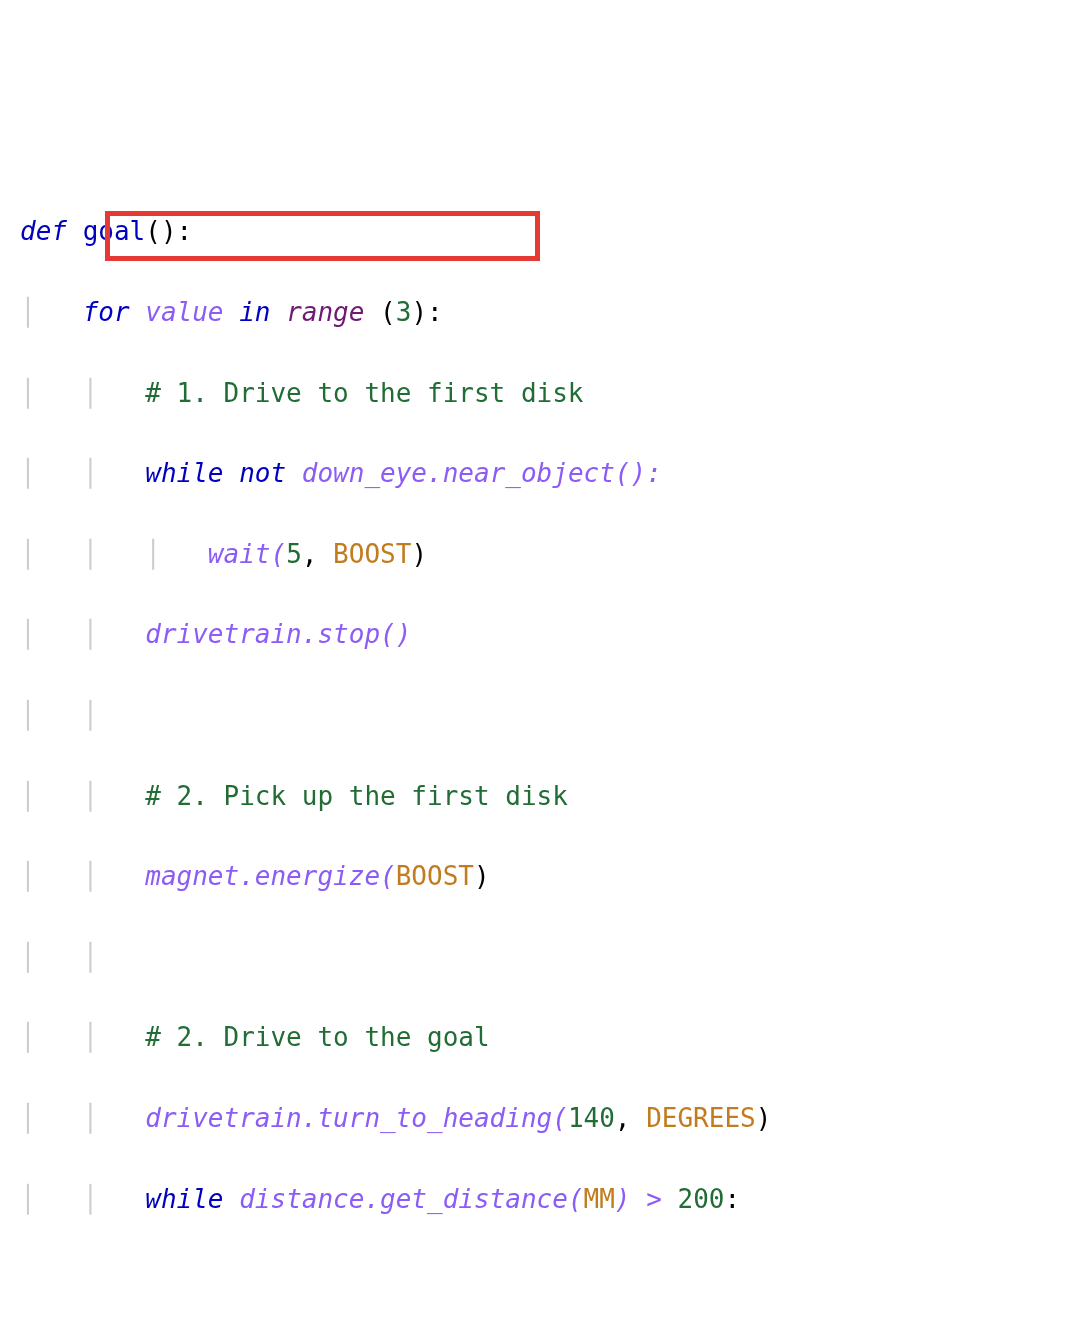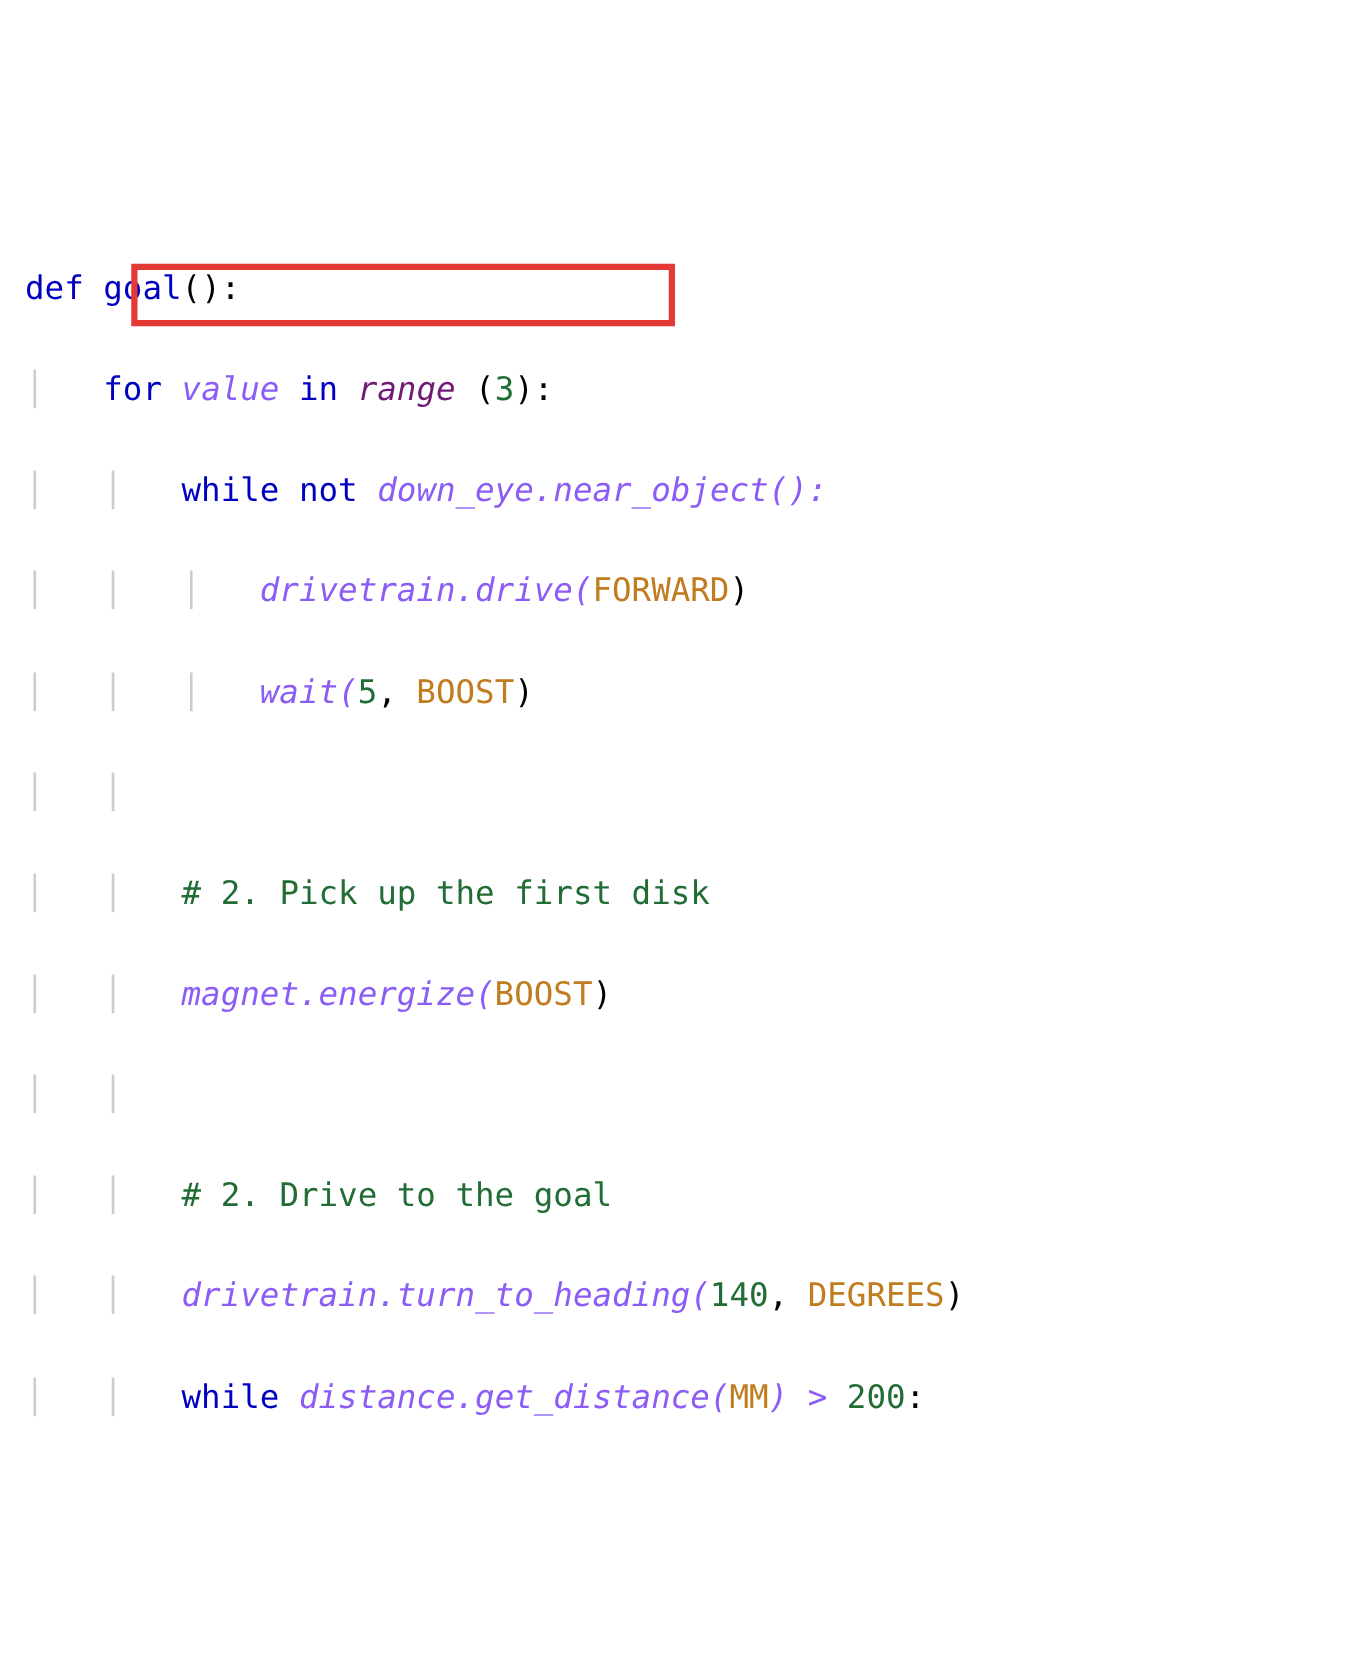--- a/index.html
+++ b/index.html
@@ -11,21 +11,21 @@
     line-height: 1.55;
     color: #000;
     white-space: pre;
   }
   .code-container {
     position: relative;
     width: 1048px;
     height: 1306px;
   }
   .line { position: relative; }
-  .kw { color: #0000c0; }       
+  .kw { color: #0000c0; font-style: italic; }       
   .fn { color: #0000c0; }       
   .ident { color: #8b5cf6; font-style: italic; }
   .comment { color: #216d35; }
   .num { color: #216d35; }
   .const { color: #c07c1f; }
   .builtin { color: #701a75; font-style: italic; }  
   .punct { color: #000; }
   .guide {
     color: #cccccc;
   }
@@ -44,23 +44,24 @@
   }
 </style>
 </head>
 <body>
 
 
 
 <div class="code-container">
 <div class="line"><span class="kw">def</span> <span class="fn">goal</span><span class="punct">():</span></div>
 <div class="line"><span class="guide">│   </span><span class="kw">for</span> <span class="ident">value</span> <span class="kw">in</span> <span class="builtin">range</span><span class="punct"> (</span><span class="num">3</span><span class="punct">):</span></div>
+<div class="line"><span class="guide">│   │   </span><span class="comment"># 1. Drive to the first disk</span></div>
 <div class="line"><span class="guide">│   │   </span><span class="kw">while</span> <span class="kw">not</span><span class="ident"> down_eye.near_object():</span></div>
-<div class="line"><span class="guide">│   │   │   </span><span class="ident">drivetrain.drive(</span><span class="const">FORWARD</span><span class="punct">)</span></div>
 <div class="line"><span class="guide">│   │   │   </span><span class="ident">wait(</span><span class="num">5</span><span class="punct">, </span><span class="const">BOOST</span><span class="punct">)</span></div>
+<div class="line"><span class="guide">│   │   </span><span class="ident">drivetrain.stop()</span></div>
 <div class="line"><span class="guide">│   │   </span></div>
 <div class="line"><span class="guide">│   │   </span><span class="comment"># 2. Pick up the first disk</span></div>
 <div class="line"><span class="guide">│   │   </span><span class="ident">magnet.energize(</span><span class="const">BOOST</span><span class="punct">)</span></div>
 <div class="line"><span class="guide">│   │   </span></div>
 <div class="line"><span class="guide">│   │   </span><span class="comment"># 2. Drive to the goal</span></div>
 <div class="line"><span class="guide">│   │   </span><span class="ident">drivetrain.turn_to_heading(</span><span class="num">140</span><span class="punct">, </span><span class="const">DEGREES</span><span class="punct">)</span></div>
 <div class="line"><span class="guide">│   │   </span><span class="kw">while</span><span class="ident"> distance.get_distance(</span><span class="const">MM</span><span class="ident">) &gt; </span><span class="num">200</span><span class="punct">:</span></div>
 
 
 

